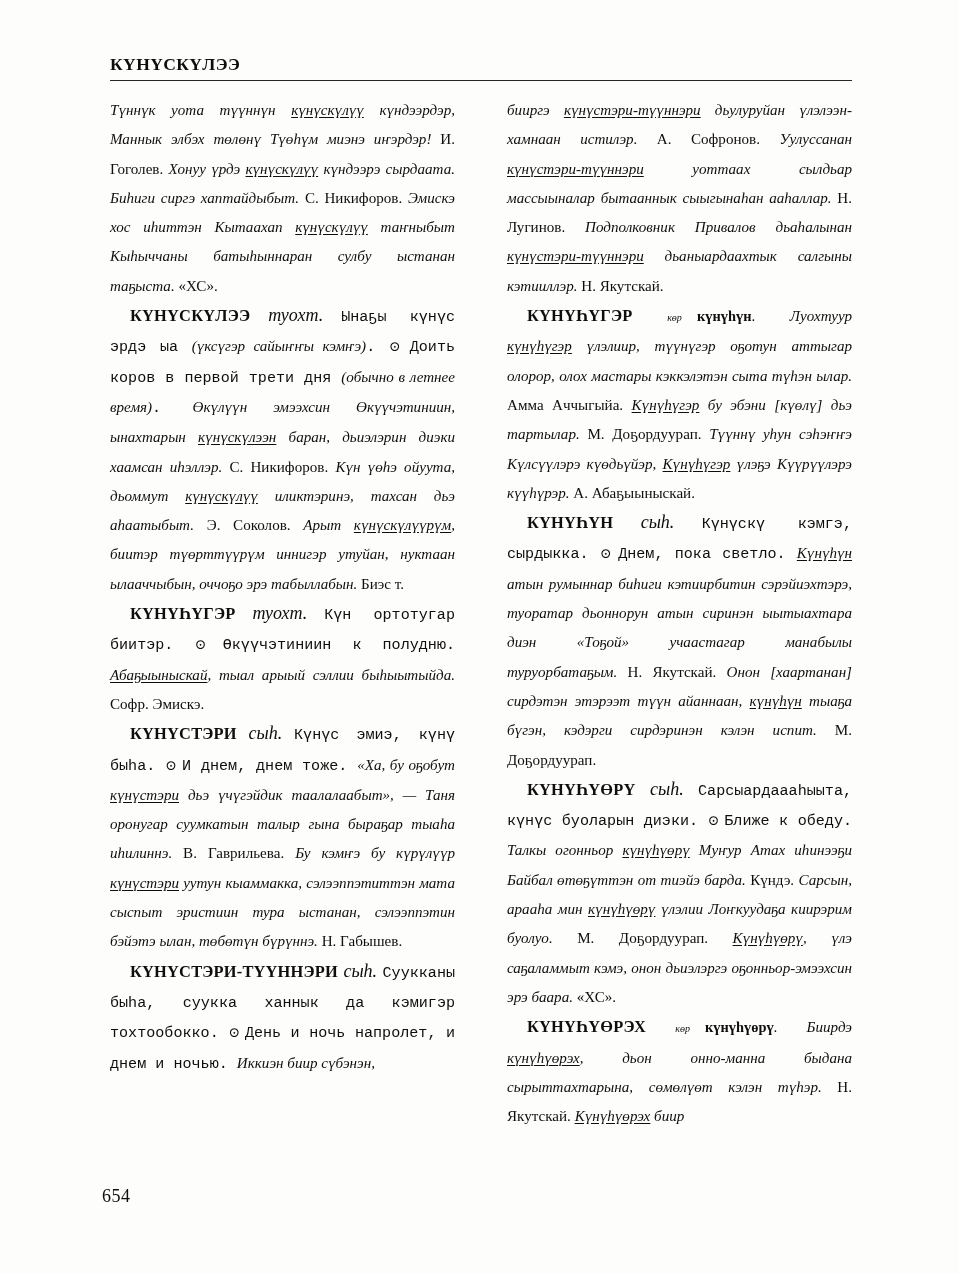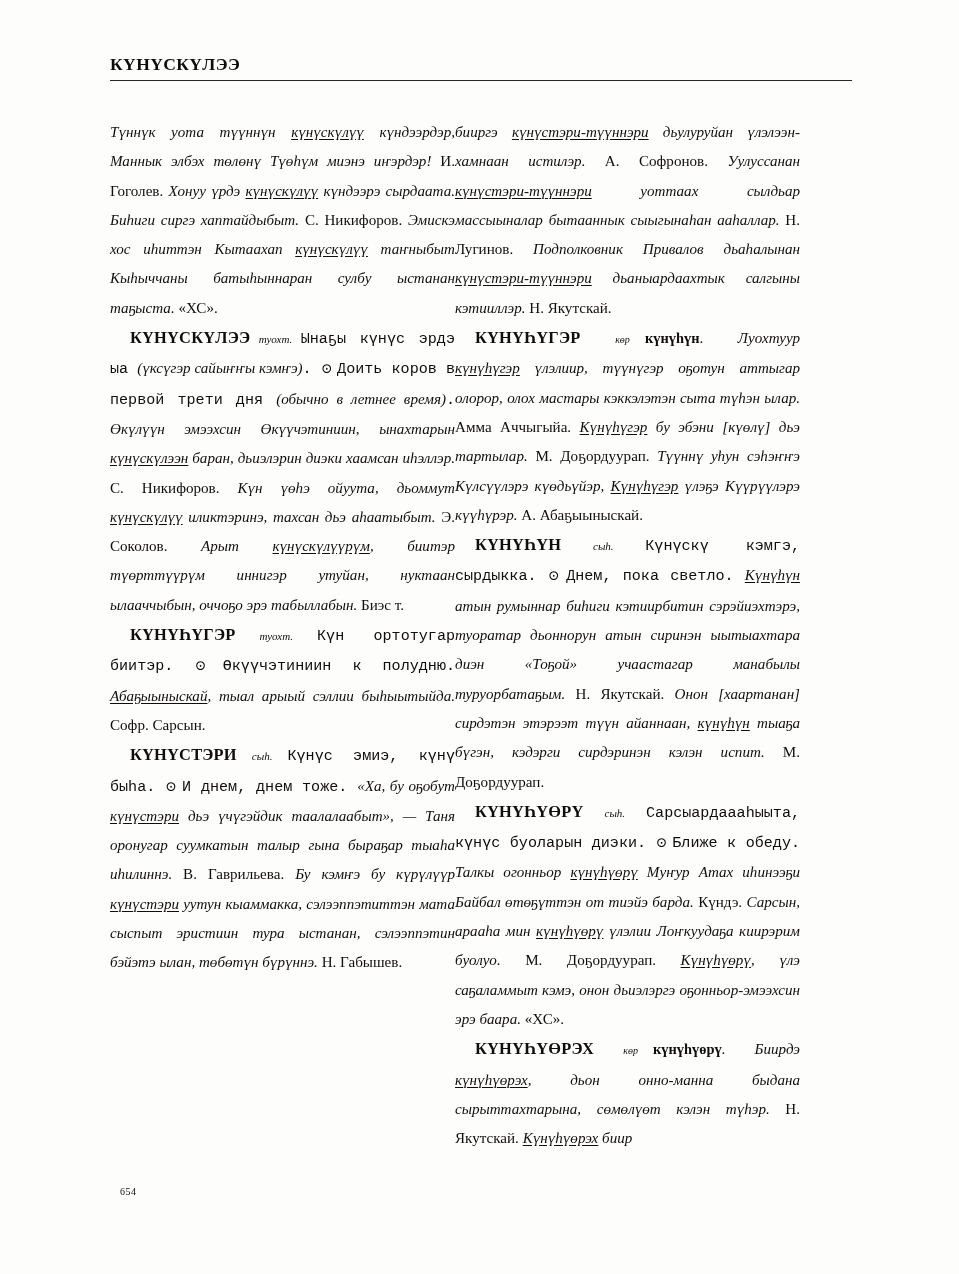--- a/index.html
+++ b/index.html
@@ -38,24 +38,25 @@
   .runhead-rule {
     margin-top: 6px;
     border-bottom: 1.6px solid #2a2623;
     width: 100%;
   }
 
   
   .columns {
     position: absolute;
     left: 110px;
-    top: 118px;
+    top: 96px;
     width: 742px;
     height: 1040px;
     display: flex;
+    justify-content: space-between;
   }
   .col {
     width: 345px;
     font-size: 15.1px;
     line-height: 29.3px;
     text-align: justify;
     text-justify: inter-word;
     hyphens: manual;
   }
 
@@ -64,63 +65,64 @@
   .para { margin: 0; padding: 0; }
 
   
   .hw {
     font-weight: bold;
     font-size: 16.4px;
     letter-spacing: 0.2px;
   }
   .pos {
     font-style: italic;
-    font-size: 11px;
+    font-size: 18px;
   }
   .xref-label { font-style: italic; font-size: 10px; }
   .xref-word { font-weight: bold; font-size: 14.4px; }
   .yak { font-style: italic; }
   .kw {
     font-style: italic;
     text-decoration: underline;
     text-underline-offset: 2px;
   }
   .rus { font-style: normal; font-family: Liberation Mono, monospace; }
   .src { font-style: normal; }
   .bullet {
     font-style: normal;
     font-size: 14px;
     letter-spacing: 0.5px;
   }
 
   
   .folio {
     position: absolute;
-    left: 120px;
+    left: 102px;
     top: 1186px;
-    font-size: 10px;
+    font-size: 18px;
     letter-spacing: 0.5px;
   }
 </style>
 </head>
 <body>
 
 <div class="page">
 
   <div class="runhead">
     <div class="runhead-title">КҮНҮСКҮЛЭЭ</div>
     <div class="runhead-rule"></div>
   </div>
 
   <div class="columns">
     <div class="col" id="col-left">
         <p class="para" style="text-indent: 0px;"><span class="yak">Түннүк уота түүннүн </span><span class="kw">күнүскүлүү</span><span class="yak"> күндээрдэр, Маннык элбэх төлөнү Түөһүм миэнэ иҥэрдэр! </span><span class="src">И. Гоголев. </span><span class="yak">Хонуу үрдэ </span><span class="kw">күнүскүлүү</span><span class="yak"> күндээрэ сырдаата. Биһиги сиргэ хаптайдыбыт. </span><span class="src">С. Никифоров. </span><span class="yak">Эмискэ хос иһиттэн Кытаахап </span><span class="kw">күнүскүлүү</span><span class="yak"> таҥныбыт Кыһыччаны батыһыннаран сулбу ыстанан таҕыста. </span><span class="src">«ХС».</span></p>
         <p class="entry indent"><span class="hw">КҮНҮСКҮЛЭЭ</span> <span class="pos">туохт.</span> <span class="rus">Ынаҕы күнүс эрдэ ыа </span><span class="yak">(үксүгэр сайыҥҥы кэмҥэ)</span><span class="rus">. </span><span class="bullet">⊙ </span><span class="rus">Доить коров в первой трети дня </span><span class="yak">(обычно в летнее время)</span><span class="rus">. </span><span class="yak">Өкүлүүн эмээхсин Өкүүчэтиниин, ынахтарын </span><span class="kw">күнүскүлээн</span><span class="yak"> баран, дьиэлэрин диэки хаамсан иһэллэр. </span><span class="src">С. Никифоров. </span><span class="yak">Күн үөһэ ойуута, дьоммут </span><span class="kw">күнүскүлүү</span><span class="yak"> иликтэринэ, тахсан дьэ аһаатыбыт. </span><span class="src">Э. Соколов. </span><span class="yak">Арыт </span><span class="kw">күнүскүлүүрүм</span><span class="yak">, биитэр түөрттүүрүм иннигэр утуйан, нуктаан ылааччыбын, оччоҕо эрэ табыллабын. </span><span class="src">Биэс т.</span></p>
-        <p class="entry indent"><span class="hw">КҮНҮҺҮГЭР</span> <span class="pos">туохт.</span> <span class="rus">Күн ортотугар биитэр. </span><span class="bullet">⊙ </span><span class="rus">Өкүүчэтиниин к полудню. </span><span class="kw">Абаҕыыныскай</span><span class="yak">, тыал арыый сэллии быһыытыйда. </span><span class="src">Софр. Сарсын.</span></p>
+        <p class="entry indent"><span class="hw">КҮНҮҺҮГЭР</span> <span class="pos">туохт.</span> <span class="rus">Күн ортотугар биитэр. </span><span class="bullet">⊙ </span><span class="rus">Өкүүчэтиниин к полудню. </span><span class="kw">Абаҕыыныскай</span><span class="yak">, тыал арыый сэллии быһыытыйда. </span><span class="src">Софр. Эмискэ.</span></p>
         <p class="entry indent"><span class="hw">КҮНҮСТЭРИ</span> <span class="pos">сыһ.</span> <span class="rus">Күнүс эмиэ, күнү быһа. </span><span class="bullet">⊙ </span><span class="rus">И днем, днем тоже. </span><span class="yak">«Ха, бу оҕобут </span><span class="kw">күнүстэри</span><span class="yak"> дьэ үчүгэйдик таалалаабыт», — Таня оронугар суумкатын талыр гына быраҕар тыаһа иһилиннэ. </span><span class="src">В. Гаврильева. </span><span class="yak">Бу кэмҥэ бу күрүлүүр </span><span class="kw">күнүстэри</span><span class="yak"> уутун кыаммакка, сэлээппэтиттэн мата сыспыт эристиин тура ыстанан, сэлээппэтин бэйэтэ ылан, төбөтүн бүрүннэ. </span><span class="src">Н. Габышев.</span></p>
+        <p class="entry indent"><span class="hw">КҮНҮСТЭРИ-ТҮҮННЭРИ</span> <span class="pos">сыһ.</span> <span class="rus">Суукканы быһа, суукка ханнык да кэмигэр тохтообокко. </span><span class="bullet">⊙ </span><span class="rus">День и ночь напролет, и днем и ночью. </span><span class="yak">Иккиэн биир сүбэнэн,</span></p>
       </div>
     <div class="col" id="col-right">
         <p class="para"><span class="yak">бииргэ </span><span class="kw">күнүстэри-түүннэри</span><span class="yak"> дьулуруйан үлэлээн-хамнаан истилэр. </span><span class="src">А. Софронов. </span><span class="yak">Уулуссанан </span><span class="kw">күнүстэри-түүннэри</span><span class="yak"> уоттаах сылдьар массыыналар бытааннык сыыгынаһан ааһаллар. </span><span class="src">Н. Лугинов. </span><span class="yak">Подполковник Привалов дьаһалынан </span><span class="kw">күнүстэри-түүннэри</span><span class="yak"> дьаныардаахтык салгыны кэтииллэр. </span><span class="src">Н. Якутскай.</span></p>
         <p class="entry indent"><span class="hw">КҮНҮҺҮГЭР</span> <span class="xref-label">көр</span> <span class="xref-word">күнүһүн</span>. <span class="yak">Луохтуур </span><span class="kw">күнүһүгэр</span><span class="yak"> үлэлиир, түүнүгэр оҕотун аттыгар олорор, олох мастары кэккэлэтэн сыта түһэн ылар. </span><span class="src">Амма Аччыгыйа. </span><span class="kw">Күнүһүгэр</span><span class="yak"> бу эбэни [күөлү] дьэ тартылар. </span><span class="src">М. Доҕордуурап. </span><span class="yak">Түүннү уһун сэһэҥҥэ Күлсүүлэрэ күөдьүйэр, </span><span class="kw">Күнүһүгэр</span><span class="yak"> үлэҕэ Күүрүүлэрэ күүһүрэр. </span><span class="src">А. Абаҕыыныскай.</span></p>
         <p class="entry indent"><span class="hw">КҮНҮҺҮН</span> <span class="pos">сыһ.</span> <span class="rus">Күнүскү кэмгэ, сырдыкка. </span><span class="bullet">⊙ </span><span class="rus">Днем, пока светло. </span><span class="kw">Күнүһүн</span><span class="yak"> атын румыннар биһиги кэтиирбитин сэрэйиэхтэрэ, туоратар дьоннорун атын сиринэн ыытыахтара диэн «Тоҕой» учаастагар манабылы туруорбатаҕым. </span><span class="src">Н. Якутскай. </span><span class="yak">Онон [хаартанан] сирдэтэн этэрээт түүн айаннаан, </span><span class="kw">күнүһүн</span><span class="yak"> тыаҕа бүгэн, кэдэрги сирдэринэн кэлэн испит. </span><span class="src">М. Доҕордуурап.</span></p>
         <p class="entry indent"><span class="hw">КҮНҮҺҮӨРҮ</span> <span class="pos">сыһ.</span> <span class="rus">Сарсыардаааһыыта, күнүс буоларын диэки. </span><span class="bullet">⊙ </span><span class="rus">Ближе к обеду. </span><span class="yak">Талкы огонньор </span><span class="kw">күнүһүөрү</span><span class="yak"> Муҥур Атах иһинээҕи Байбал өтөҕүттэн от тиэйэ барда. </span><span class="src">Күндэ. </span><span class="yak">Сарсын, арааһа мин </span><span class="kw">күнүһүөрү</span><span class="yak"> үлэлии Лоҥкуудаҕа киирэрим буолуо. </span><span class="src">М. Доҕордуурап. </span><span class="kw">Күнүһүөрү</span><span class="yak">, үлэ саҕаламмыт кэмэ, онон дьиэлэргэ оҕонньор-эмээхсин эрэ баара. </span><span class="src">«ХС».</span></p>
         <p class="entry indent"><span class="hw">КҮНҮҺҮӨРЭХ</span> <span class="xref-label">көр</span> <span class="xref-word">күнүһүөрү</span>. <span class="yak">Биирдэ </span><span class="kw">күнүһүөрэх</span><span class="yak">, дьон онно-манна быдана сырыттахтарына, сөмөлүөт кэлэн түһэр. </span><span class="src">Н. Якутскай. </span><span class="kw">Күнүһүөрэх</span><span class="yak"> биир</span></p>
       </div>
   </div>
 

